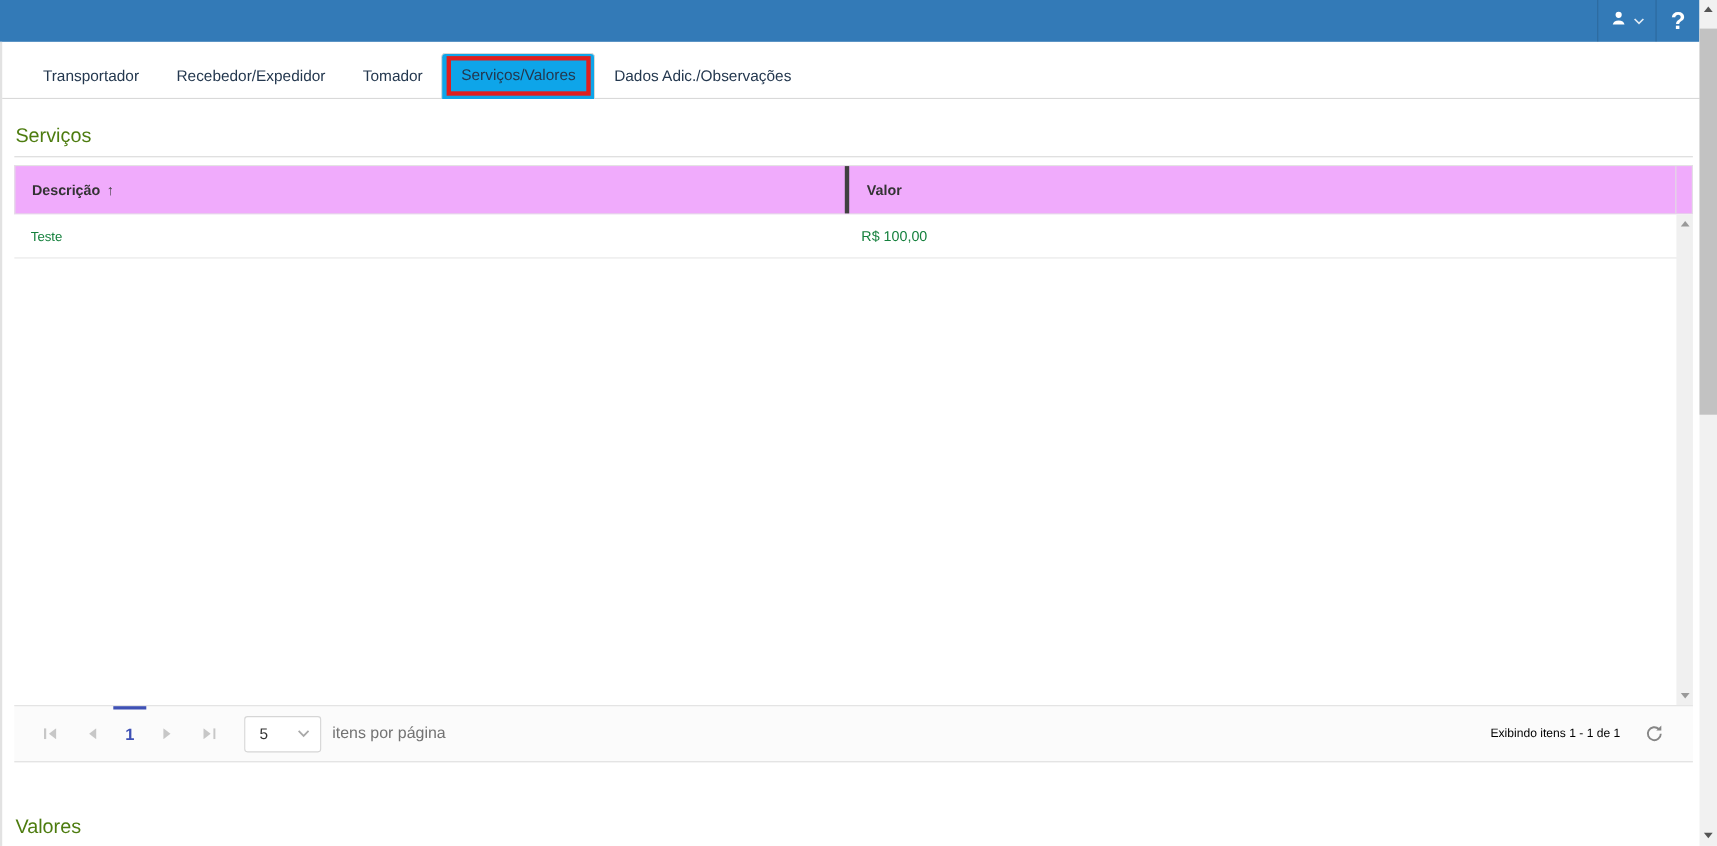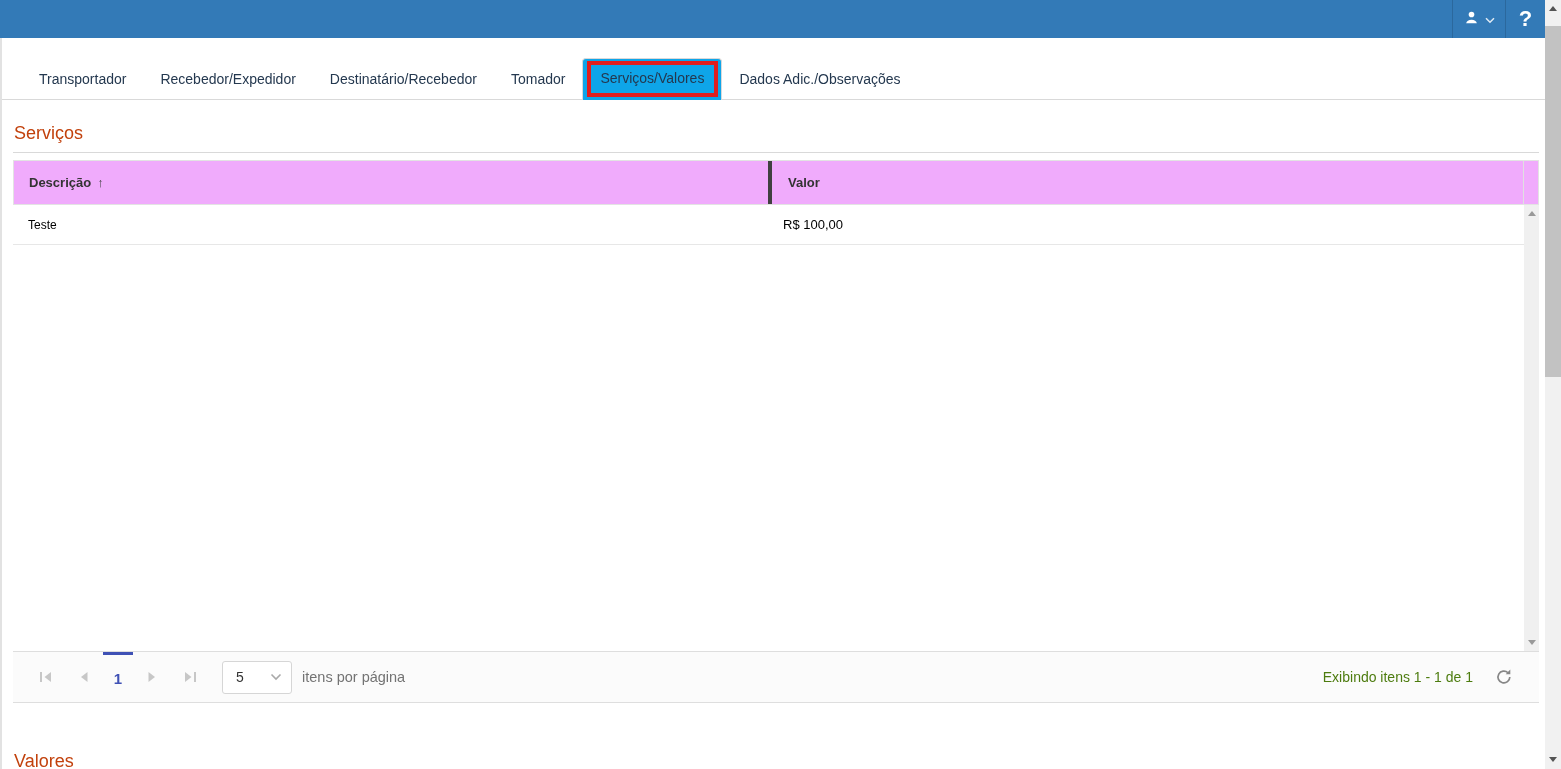--- a/index.html
+++ b/index.html
@@ -20,56 +20,56 @@
     border-left:1px solid rgba(0,0,0,.14); cursor:pointer;
   }
   .tb-user { width:53px; gap:6px; }
   .tb-help { width:40px; color:#fff; font-size:22px; font-weight:bold; }
 
   
   .main { border-left:2px solid #e2e2e2; min-height:731px; }
 
   
   .tabstrip {
-    height:62px; padding:18px 0 0 20px; border-bottom:1px solid #d9d9d9;
+    height:52px; padding:18px 0 0 20px; border-bottom:1px solid #d9d9d9;
     display:flex; align-items:flex-end;
   }
   .tab {
     padding:11px 17px 12px; font-size:14px; color:#24384f;
     white-space:nowrap; cursor:pointer; position:relative;
   }
   .tab.active {
     background:#0ea5e9; border:1px solid #d9d9d9; border-bottom:none;
     border-radius:4px 4px 0 0; margin-bottom:-1px; padding-bottom:14px;
   }
   .highlight-box {
     position:absolute; top:2px; left:4px; right:3px; bottom:3px;
     border:4px solid #e01e1e; pointer-events:none;
   }
 
   
   .content { padding:0 22px 0 11px; }
   .section-title {
-    font-size:18px; font-weight:400; color:#c2410c; margin:23px 0 8px 1px;
+    font-size:18px; font-weight:400; color:#4d7c0f; margin:23px 0 8px 1px;
   }
   .rule { border:0; border-top:1px solid #d9d9d9; margin:0 0 7px; }
 
   
   .grid-header {
     display:flex; align-items:stretch; height:45px;
     background:#f0abfc; border:1px solid #e3e3e3;
     font-size:13px; font-weight:bold; color:#333;
   }
   .gh-desc { width:754px; display:flex; align-items:center; padding-left:15px; }
   .gh-valor { flex:1; display:flex; align-items:center; padding-left:16px; border-left:4px solid #404040; }
   .gh-pad { width:15px; border-left:1px solid #e0e0e0; }
   .sort-arrow { margin-left:6px; font-weight:400; color:#444; font-size:13px; }
 
   .grid-content { height:446px; position:relative; background:#fff; }
-  .grid-row { display:flex; height:40px; align-items:center; border-bottom:1px solid #e7e7e7; color:#000000; }
+  .grid-row { display:flex; height:40px; align-items:center; border-bottom:1px solid #e7e7e7; color:#15803d; }
   .cell-desc { width:754px; padding-left:15px; font-size:12px; }
   .cell-valor { flex:1; padding-left:16px; font-size:13px; }
 
   .inner-scrollbar { position:absolute; top:0; right:0; bottom:0; width:15px; background:#f0f0f0; }
   .tri { width:0; height:0; position:absolute; left:50%; transform:translateX(-50%); }
   .isb-up   { top:6px;    border-left:4px solid transparent; border-right:4px solid transparent; border-bottom:5px solid #999; }
   .isb-down { bottom:6px; border-left:4px solid transparent; border-right:4px solid transparent; border-top:5px solid #999; }
 
   
   .pager {
@@ -84,21 +84,21 @@
     border-top:3px solid #3f51b5; cursor:pointer;
   }
   .pager-dropdown {
     align-self:center; margin-left:13px; width:70px; height:33px;
     border:1px solid #d6d6d6; border-radius:3px; background:#fff;
     display:flex; align-items:center; justify-content:space-between;
     padding:0 9px 0 13px; font-size:14px; color:#333; cursor:pointer;
   }
   .pager-label { align-self:center; margin-left:10px; font-size:14.5px; color:#737373; }
   .pager-right { margin-left:auto; display:flex; align-items:center; gap:22px; }
-  .pager-status { font-size:14px; color:#4d7c0f; }
+  .pager-status { font-size:11px; color:#000000; }
   .refresh-btn { display:flex; align-items:center; cursor:pointer; }
 
   .valores-title { margin-top:48px; }
 
   
   .page-scrollbar { position:absolute; top:0; right:0; width:16px; height:769px; background:#f1f1f1; }
   .psb-up   { top:6px;    border-left:4px solid transparent; border-right:4px solid transparent; border-bottom:5px solid #545454; }
   .psb-down { bottom:7px; border-left:4px solid transparent; border-right:4px solid transparent; border-top:5px solid #545454; }
   .psb-thumb { position:absolute; top:26px; left:0; width:16px; height:351px; background:#c2c2c2; }
 </style>
@@ -122,21 +122,20 @@
   <div class="tb-item tb-help">
     <span>?</span>
   </div>
 </div>
 
 <div class="main">
 
   <div class="tabstrip">
     <div class="tab">Transportador</div>
     <div class="tab">Recebedor/Expedidor</div>
-    <div class="tab">Destinatário/Recebedor</div>
     <div class="tab">Tomador</div>
     <div class="tab active">
       <span>Serviços/Valores</span>
       <span class="highlight-box"></span>
     </div>
     <div class="tab">Dados Adic./Observações</div>
   </div>
 
   <div class="content">
 

